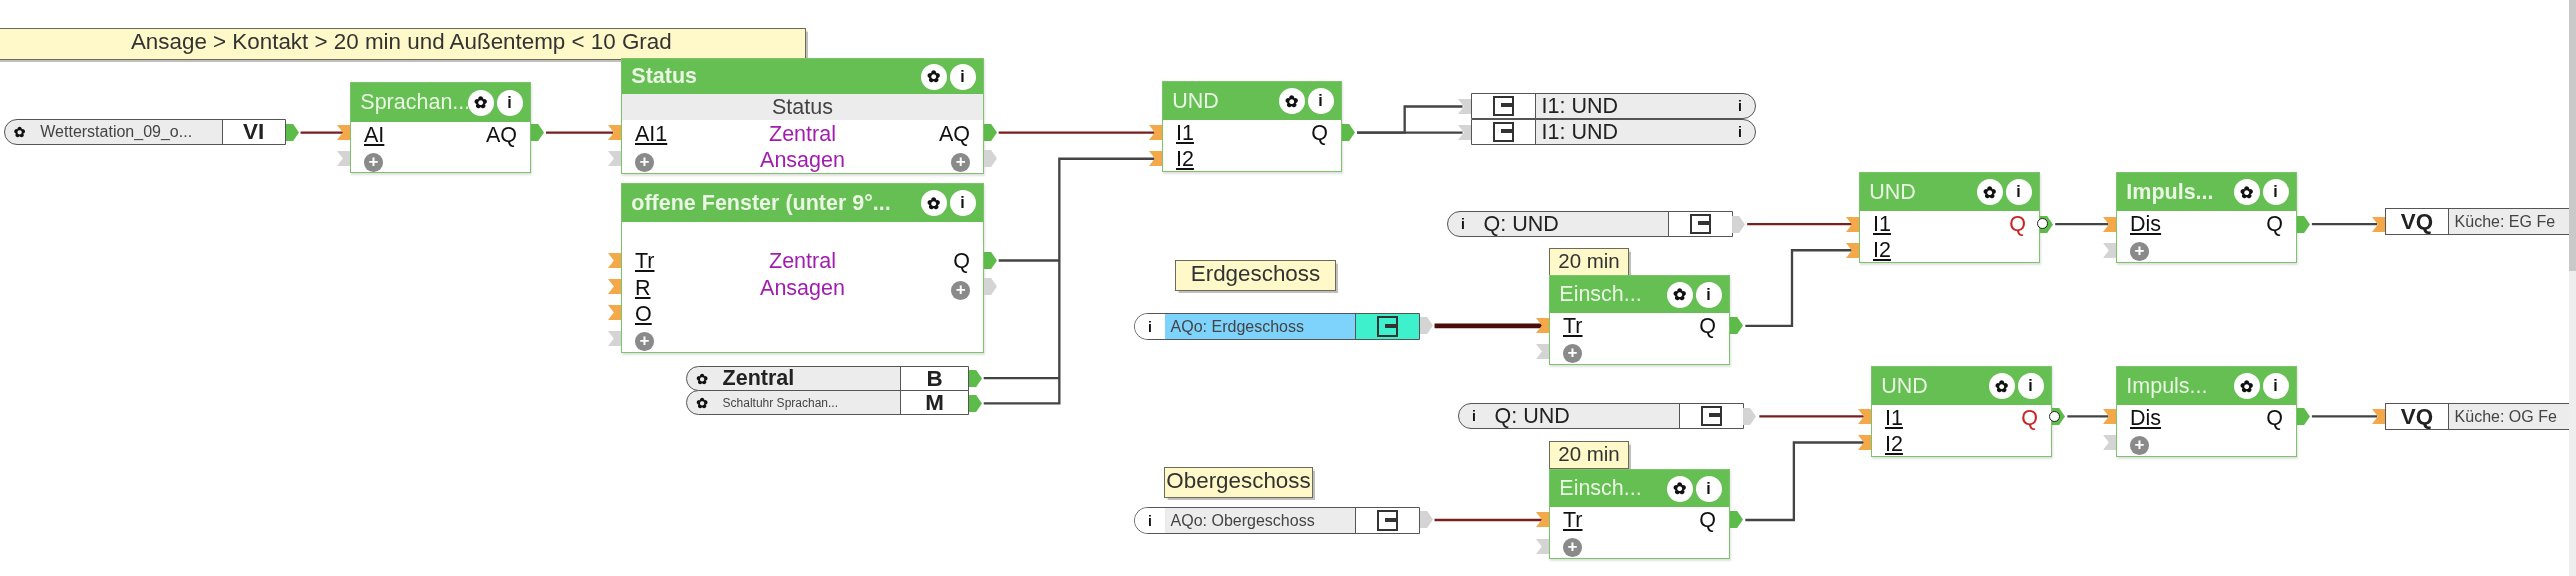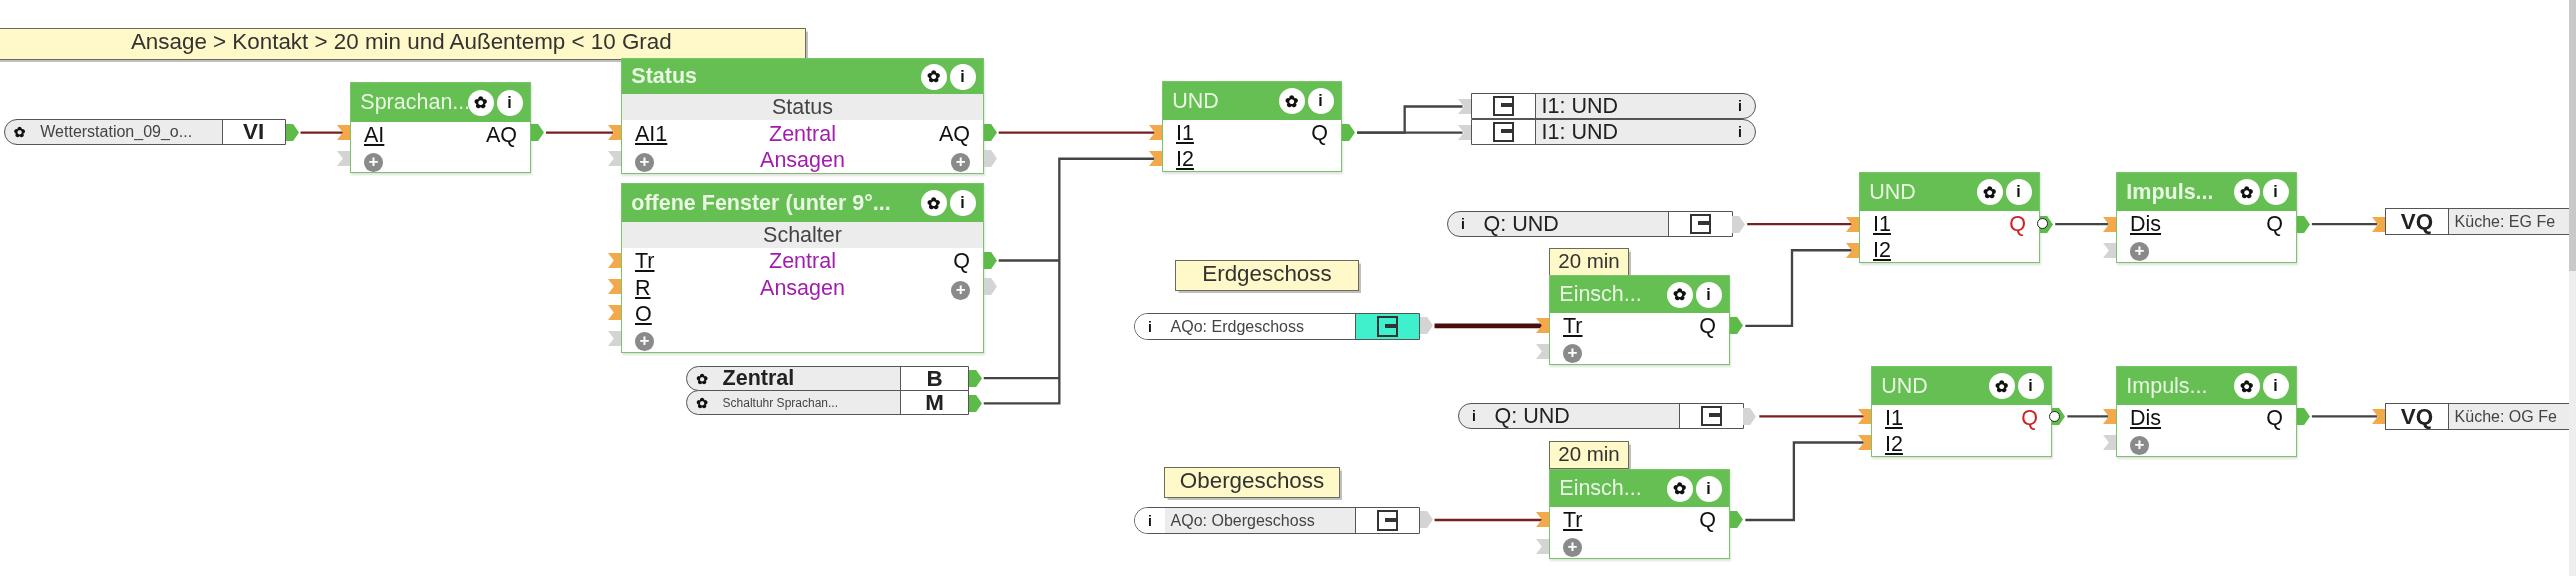--- a/index.html
+++ b/index.html
@@ -26,21 +26,21 @@
   .pin-out.grey{background:#d4d4d4;}
   .io{background:#ececec;border:1.9px solid #555;border-radius:15px 0 0 15px;display:flex;align-items:stretch;overflow:hidden;}
   .io.rr{border-radius:0 15px 15px 0;}
   .io .ic{width:30px;display:flex;align-items:center;justify-content:center;font-size:14px;font-weight:bold;color:#111;}
   .io .nm{flex:1;display:flex;align-items:center;padding-left:5.6px;font-size:16px;color:#444;white-space:nowrap;overflow:hidden;}
   .io .nm.big{font-size:21.5px;color:#222;}
   .io .nm.bold{font-weight:bold;}
   .io .tp{display:flex;align-items:center;justify-content:center;background:#fff;border-left:1.9px solid #555;font-size:22.4px;font-weight:bold;color:#222;}
   .io .tp.left{border-left:none;border-right:1.9px solid #555;}
   .io .tp.cyan{background:#3ef0cc;}
-  .io .nm.blue{background:#ffffff;}
+  .io .nm.blue{background:#7dd3fc;}
   .sq-icon{width:20.5px;height:20.5px;border:2.8px solid #333;box-sizing:border-box;position:relative;}
   .sq-icon::after{content:"";position:absolute;left:5.6px;top:5.6px;width:13px;height:3.7px;background:#333;}
   .q-red{color:#cc2222 !important;}
   .neg{position:absolute;width:9.3px;height:9.3px;border-radius:50%;border:1.9px solid #222;background:#fff;}
   #scrollbar{position:absolute;left:2569px;top:0;width:7.5px;height:577px;background:#eeeeee;}
   #scrollbar .thumb{position:absolute;left:0;top:0;width:7.5px;height:271px;background:#c9c9c9;}
 </style>
 </head>
 <body>
 
@@ -63,22 +63,22 @@
       <path stroke="#444" d="M2477 240 H2547"></path>
       <path stroke="#7a1f1f" d="M1885 446 H1997"></path>
       <path stroke="#7a1f1f" d="M1537 557 H1652"></path>
       <path stroke="#444" d="M1870 557 H1922 V474 H1997"></path>
       <path stroke="#444" d="M2215 446 H2259"></path>
       <path stroke="#444" d="M2477 446 H2547"></path>
     </g>
   </svg>
 
   <div class="abs comment" style="left:-3.7px;top:28px;width:810px;height:32px;">Ansage &gt; Kontakt &gt; 20 min und Außentemp &lt; 10 Grad</div>
-  <div class="abs comment" style="left:1175px;top:260px;width:184px;height:31px;">Erdgeschoss</div>
-  <div class="abs comment" style="left:1164px;top:467px;width:176px;height:31px;">Obergeschoss</div>
+  <div class="abs comment" style="left:1175px;top:260px;width:161px;height:31px;">Erdgeschoss</div>
+  <div class="abs comment" style="left:1164px;top:467px;width:149px;height:31px;">Obergeschoss</div>
   <div class="abs comment" style="left:1549px;top:248px;width:80px;height:28px;font-size:20.5px;line-height:24px;">20 min</div>
   <div class="abs comment" style="left:1549px;top:441px;width:80px;height:28px;font-size:20.5px;line-height:24px;">20 min</div>
 
   <div class="abs io" style="left:3.7px;top:119px;width:282px;height:26px;">
     <span class="ic">✿</span>
     <span class="nm">Wetterstation_09_o...</span>
     <span class="tp" style="width:62px;">VI</span>
   </div>
   <div class="pin-out" style="left:286px;top:124px;"></div>
 
@@ -128,21 +128,20 @@
   <div class="pin-out grey" style="left:984px;top:150px;"></div>
 
   <div class="abs block" style="left:621px;top:183px;width:363px;height:170px;">
     <div class="hdr" style="height:38px;">
       <span class="t">offene Fenster (unter 9°...</span>
       <span class="hbtns">
           <span class="hbtn">✿</span>
           <span class="hbtn">i</span>
         </span>
     </div>
-    <div class="sub" style="top:38px;height:26px;line-height:26px;">Schalter</div>
     <div class="row" style="top:64px;height:26px;line-height:26px;">
       <span class="c">Zentral</span>
       <span class="l">Tr</span>
       <span class="r">Q</span>
     </div>
     <div class="row" style="top:91px;height:26px;line-height:26px;">
       <span class="c">Ansagen</span>
       <span class="l">R</span>
       <span class="r"><span class="plus">+</span></span>
     </div>

